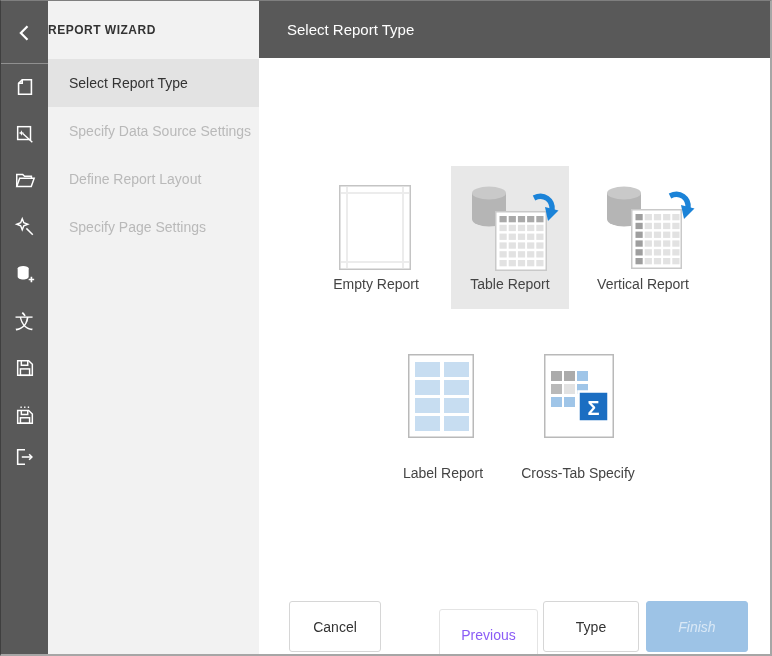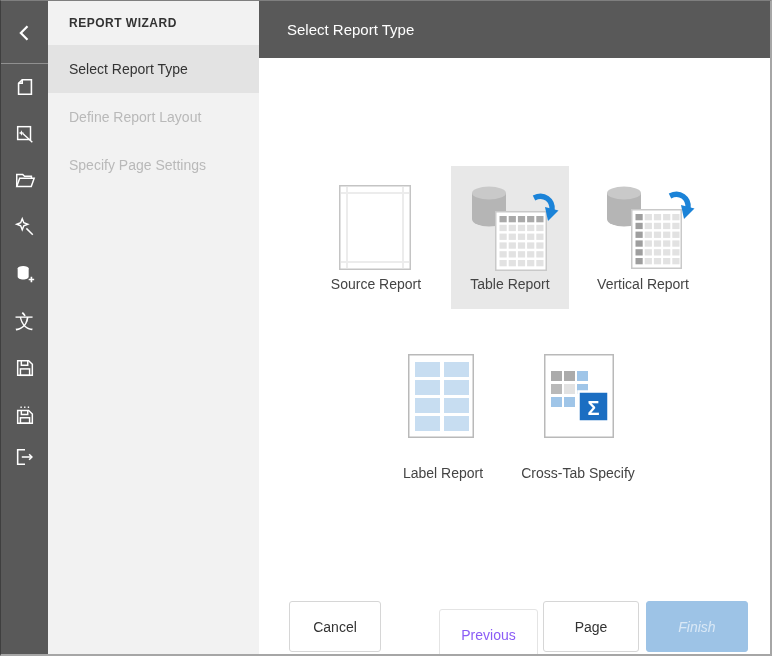--- a/index.html
+++ b/index.html
@@ -28,21 +28,21 @@
     position:absolute; left:0; top:62px; width:47px; height:1px; background:#909090;
   }
   .loc-glyph { font-size:19px; color:#fff; line-height:1; }
 
   
   .steps-panel {
     position:absolute; left:47px; top:0; width:211px; height:100%;
     background:#f2f2f2;
   }
   .panel-title {
-    height:44px; display:flex; align-items:center; padding-left:21px;
+    height:58px; display:flex; align-items:center; 
     font-size:12px; font-weight:700; letter-spacing:.5px; color:#333;
   }
   .step {
     position:relative; height:48px; display:flex; align-items:center;
     padding-left:21px; font-size:14px; color:#b9b9b9;
   }
   .step.active { background:#e3e3e3; color:#333; cursor:default; }
   .step.active::after {
     content:""; position:absolute; right:-13px; top:0;
     border-top:24px solid transparent; border-bottom:24px solid transparent;
@@ -149,35 +149,36 @@
           <path d="M12 4 H4 V20 H12"></path>
           <path d="M8.5 12 H19.5"></path>
           <path d="M16.5 9 L19.5 12 L16.5 15"></path>
         </svg>
     </button>
   </div>
 
   <div class="steps-panel">
     <div class="panel-title">REPORT WIZARD</div>
     <div class="step active">Select Report Type</div>
+    <div class="step">Specify Data Source Settings</div>
     <div class="step">Define Report Layout</div>
     <div class="step">Specify Page Settings</div>
   </div>
 
   <div class="main">
     <div class="main-header">
       <span>Select Report Type</span>
     </div>
 
     <div class="tile row1" style="left:58px; top:165px; height:143px;">
       <svg style="left:22px; top:19px;" width="72" height="85" viewBox="0 0 72 85">
         <rect x="0.75" y="0.75" width="70.5" height="83.5" fill="#ffffff" stroke="#c4c4c4" stroke-width="1.5"></rect>
         <path d="M8 2 V83 M64 2 V83 M2 8 H70 M2 77 H70" stroke="#ececec" stroke-width="2" fill="none"></path>
       </svg>
-      <div class="tile-label">Source Report</div>
+      <div class="tile-label">Empty Report</div>
     </div>
 
     <div class="tile row1 selected" style="left:192px; top:165px; height:143px;">
       <svg style="left:20px; top:18px;" width="96" height="92" viewBox="0 0 96 92">
         <path d="M1 9 V35 A17 7.5 0 0 0 35 35 V9" fill="#b5b5b5"></path>
         <ellipse cx="18" cy="9" rx="17" ry="6.5" fill="#c9c9c9"></ellipse>
         <g transform="translate(24,27)">
           <rect x="0.75" y="0.75" width="50.5" height="58.5" fill="#ffffff" stroke="#c9c9c9" stroke-width="1.5"></rect>
           <g fill="#a9a9a9">
             <rect x="4.5" y="5" width="7.2" height="6.3"></rect>
@@ -302,17 +303,17 @@
         <g>
           <rect x="34.5" y="37.5" width="30" height="30" fill="#1b6ec2" stroke="#ffffff" stroke-width="2.5"></rect>
           <text x="49.5" y="53.5" text-anchor="middle" dominant-baseline="central" font-family="Liberation Sans, sans-serif" font-size="20" font-weight="bold" fill="#ffffff">Σ</text>
         </g>
       </svg>
       <div class="tile-label">Cross-Tab Specify</div>
     </div>
 
     <button class="btn" style="left:30px; width:92px;">Cancel</button>
     <button class="btn disabled" style="left:180px; width:99px;">Previous</button>
-    <button class="btn" style="left:284px; width:96px;">Page</button>
+    <button class="btn" style="left:284px; width:96px;">Type</button>
     <button class="btn primary-disabled" style="left:387px; width:102px;font-style:italic;">Finish</button>
   </div>
 
 </div>
 
 </body></html>

